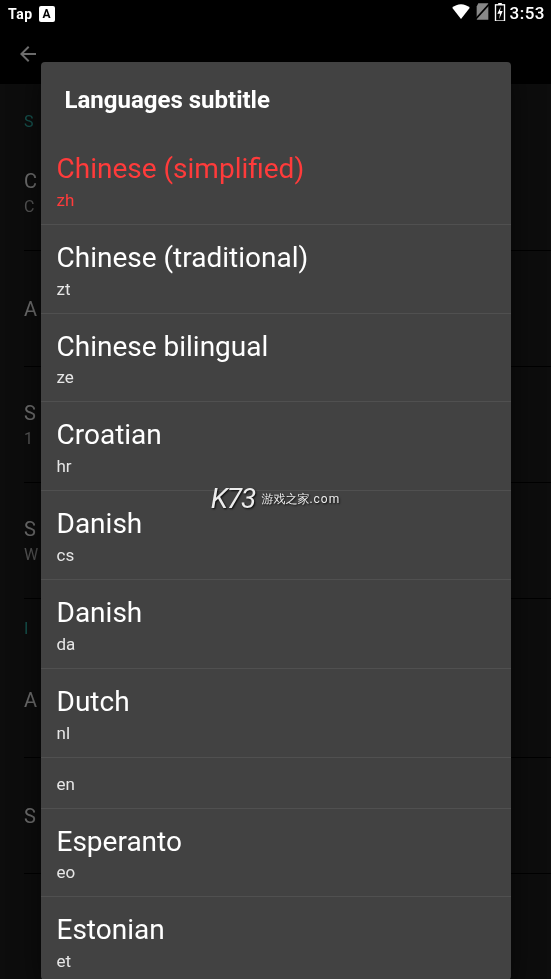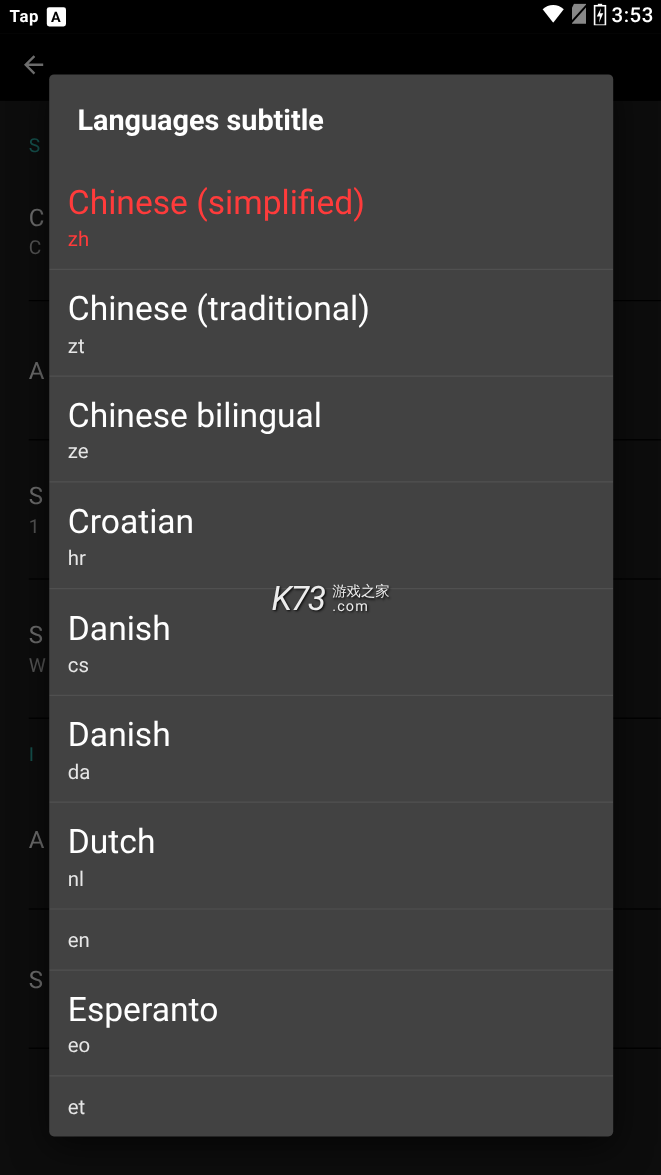--- a/index.html
+++ b/index.html
@@ -98,21 +98,21 @@
     pointer-events:none;
     opacity:0.9;
     z-index: 50;
   }
   .watermark .k73 {
     font-size:28px; font-weight:400; font-style:italic;
     color:#fff; text-shadow:1px 1px 2px #000;
     letter-spacing:-1px;
   }
   .watermark .cn {
-    display:flex; flex-direction:column; line-height:1;
+    display:flex; flex-direction:row; line-height:1;
     color:#fff; font-size:12px; text-shadow:1px 1px 2px #000;
   }
   .watermark .cn .dotcom { font-size:12px; letter-spacing:1px;}
 
   
   .icon { display:inline-block; }
 </style>
 </head>
 <body>
 
@@ -212,20 +212,21 @@
           <div class="lang-code">nl</div>
         </div>
         <div class="lang-item">
           <div class="lang-code">en</div>
         </div>
         <div class="lang-item">
           <div class="lang-name">Esperanto</div>
           <div class="lang-code">eo</div>
         </div>
         <div class="lang-item">
+          <div class="lang-name">Estonian</div>
           <div class="lang-code">et</div>
         </div>
       </div>
   </div>
 </div>
 
 <div class="watermark">
   <span class="k73">K73</span>
   <span class="cn">
     <span>游戏之家</span>

